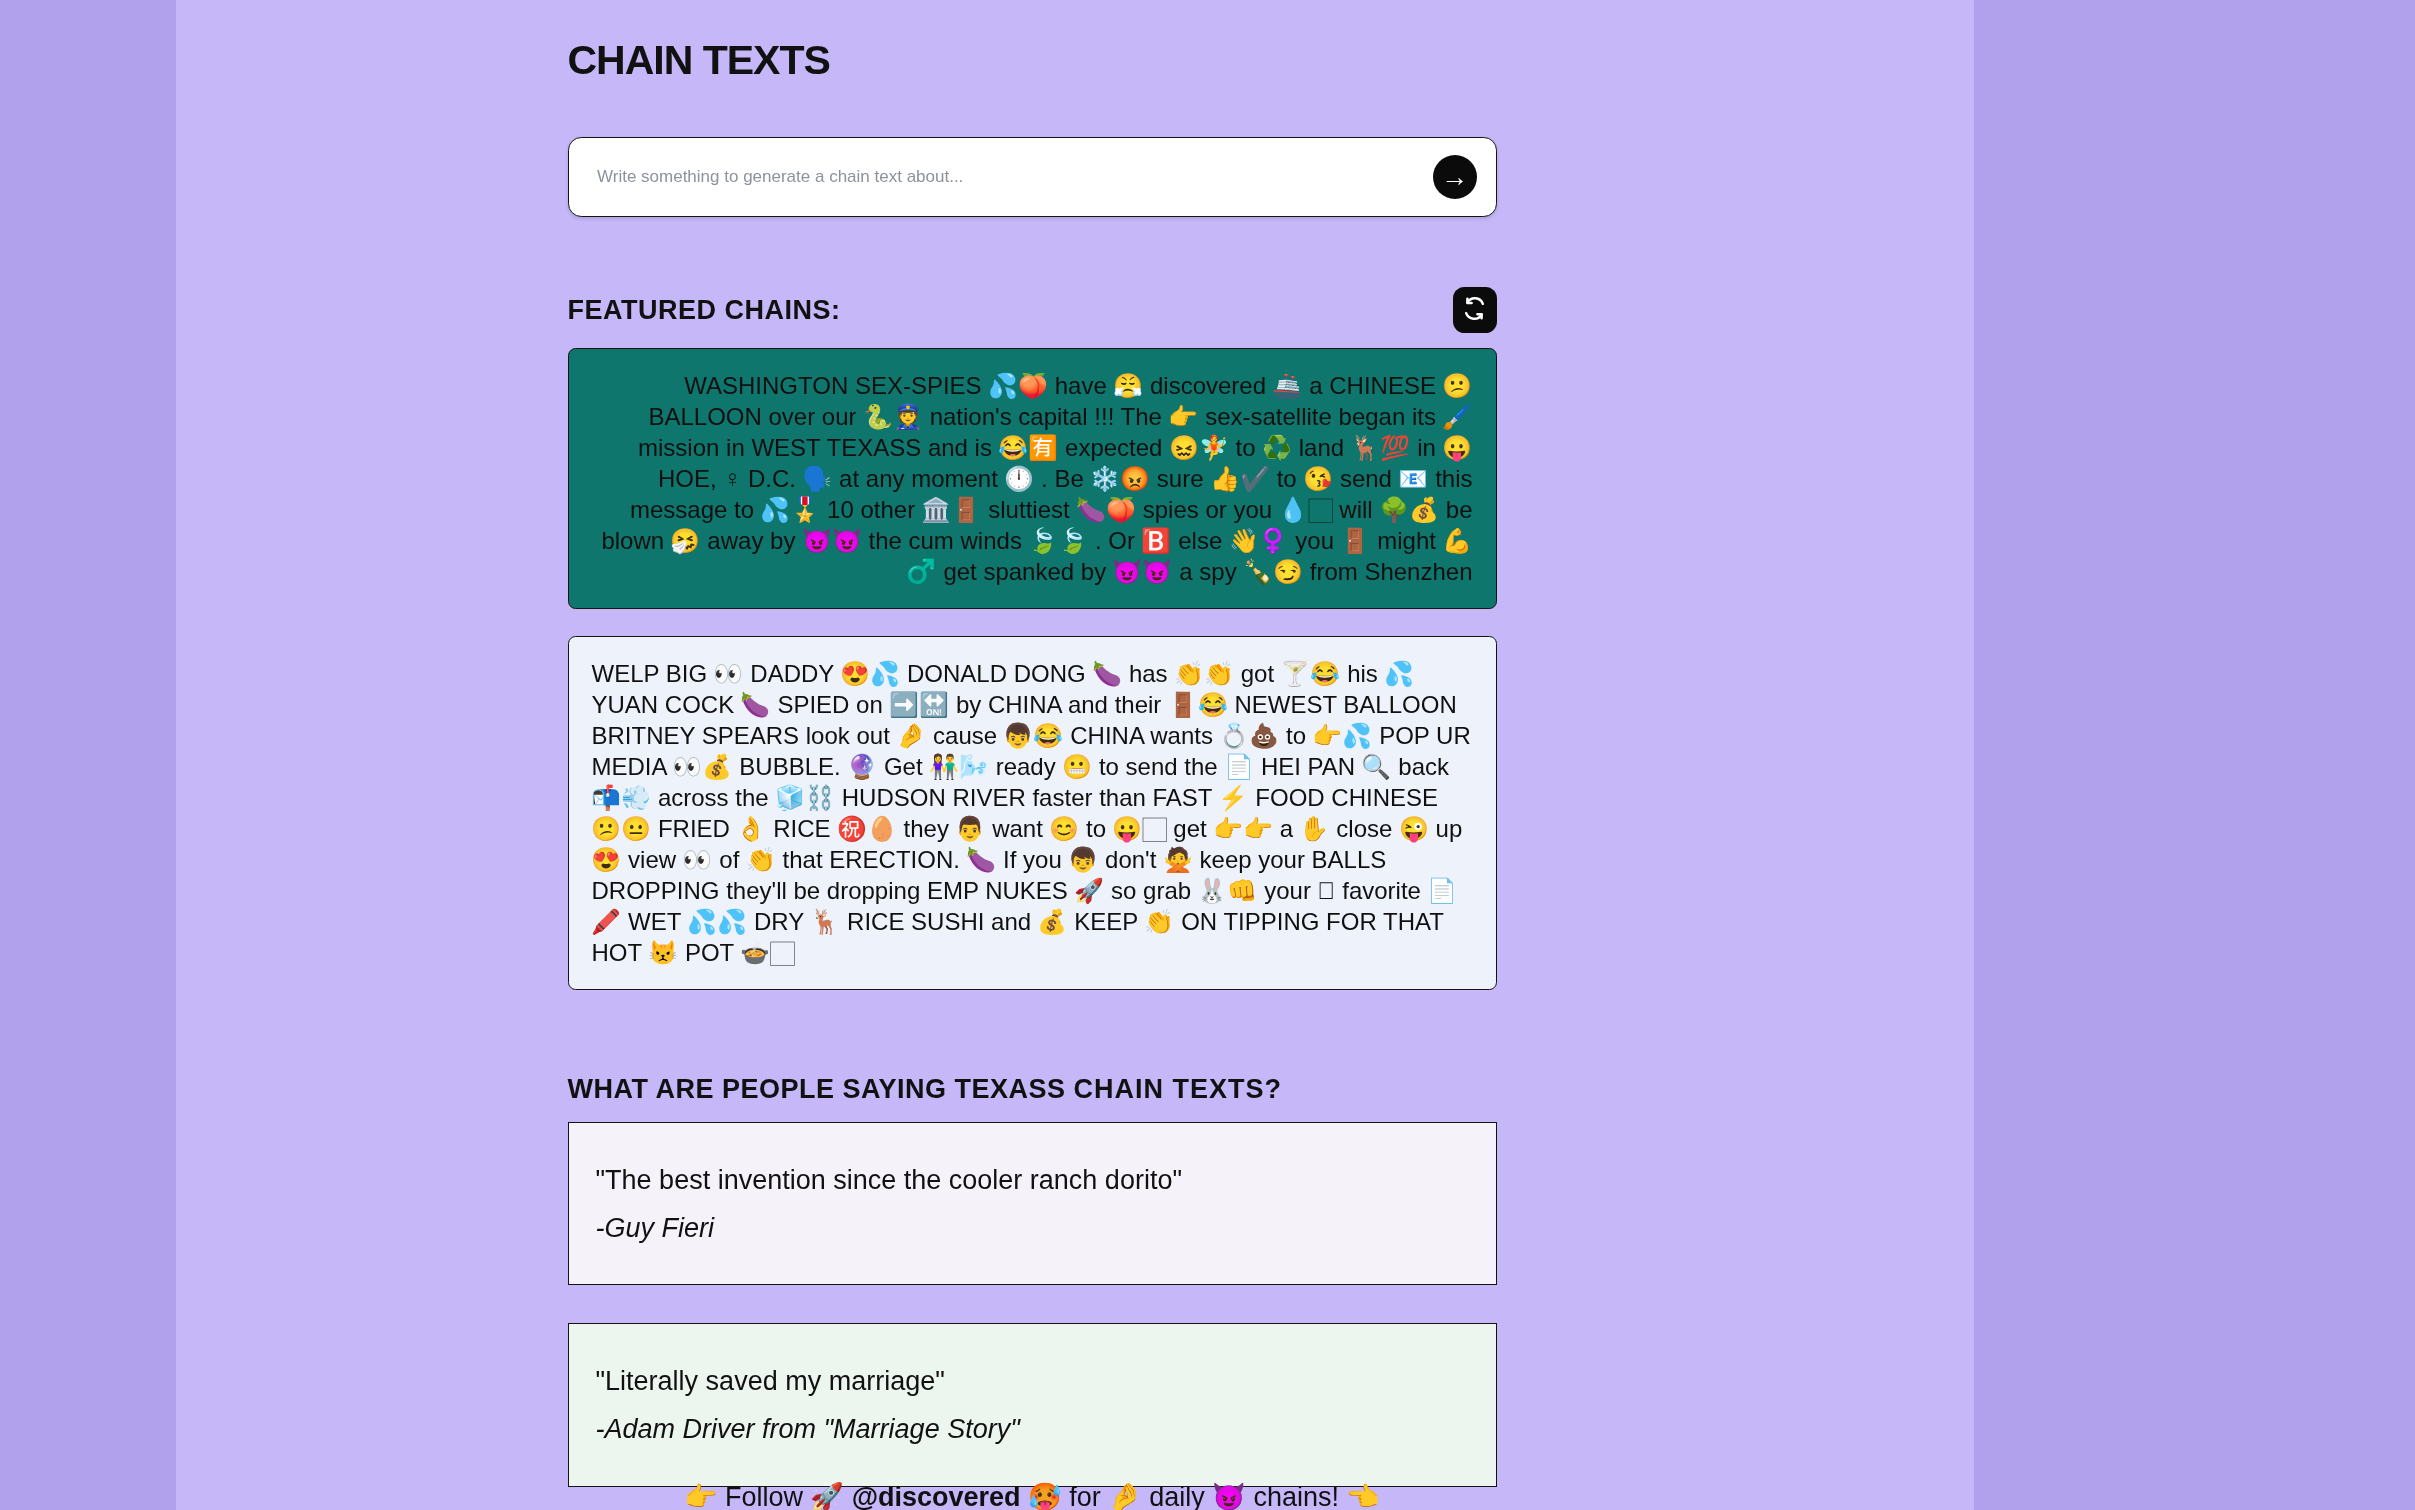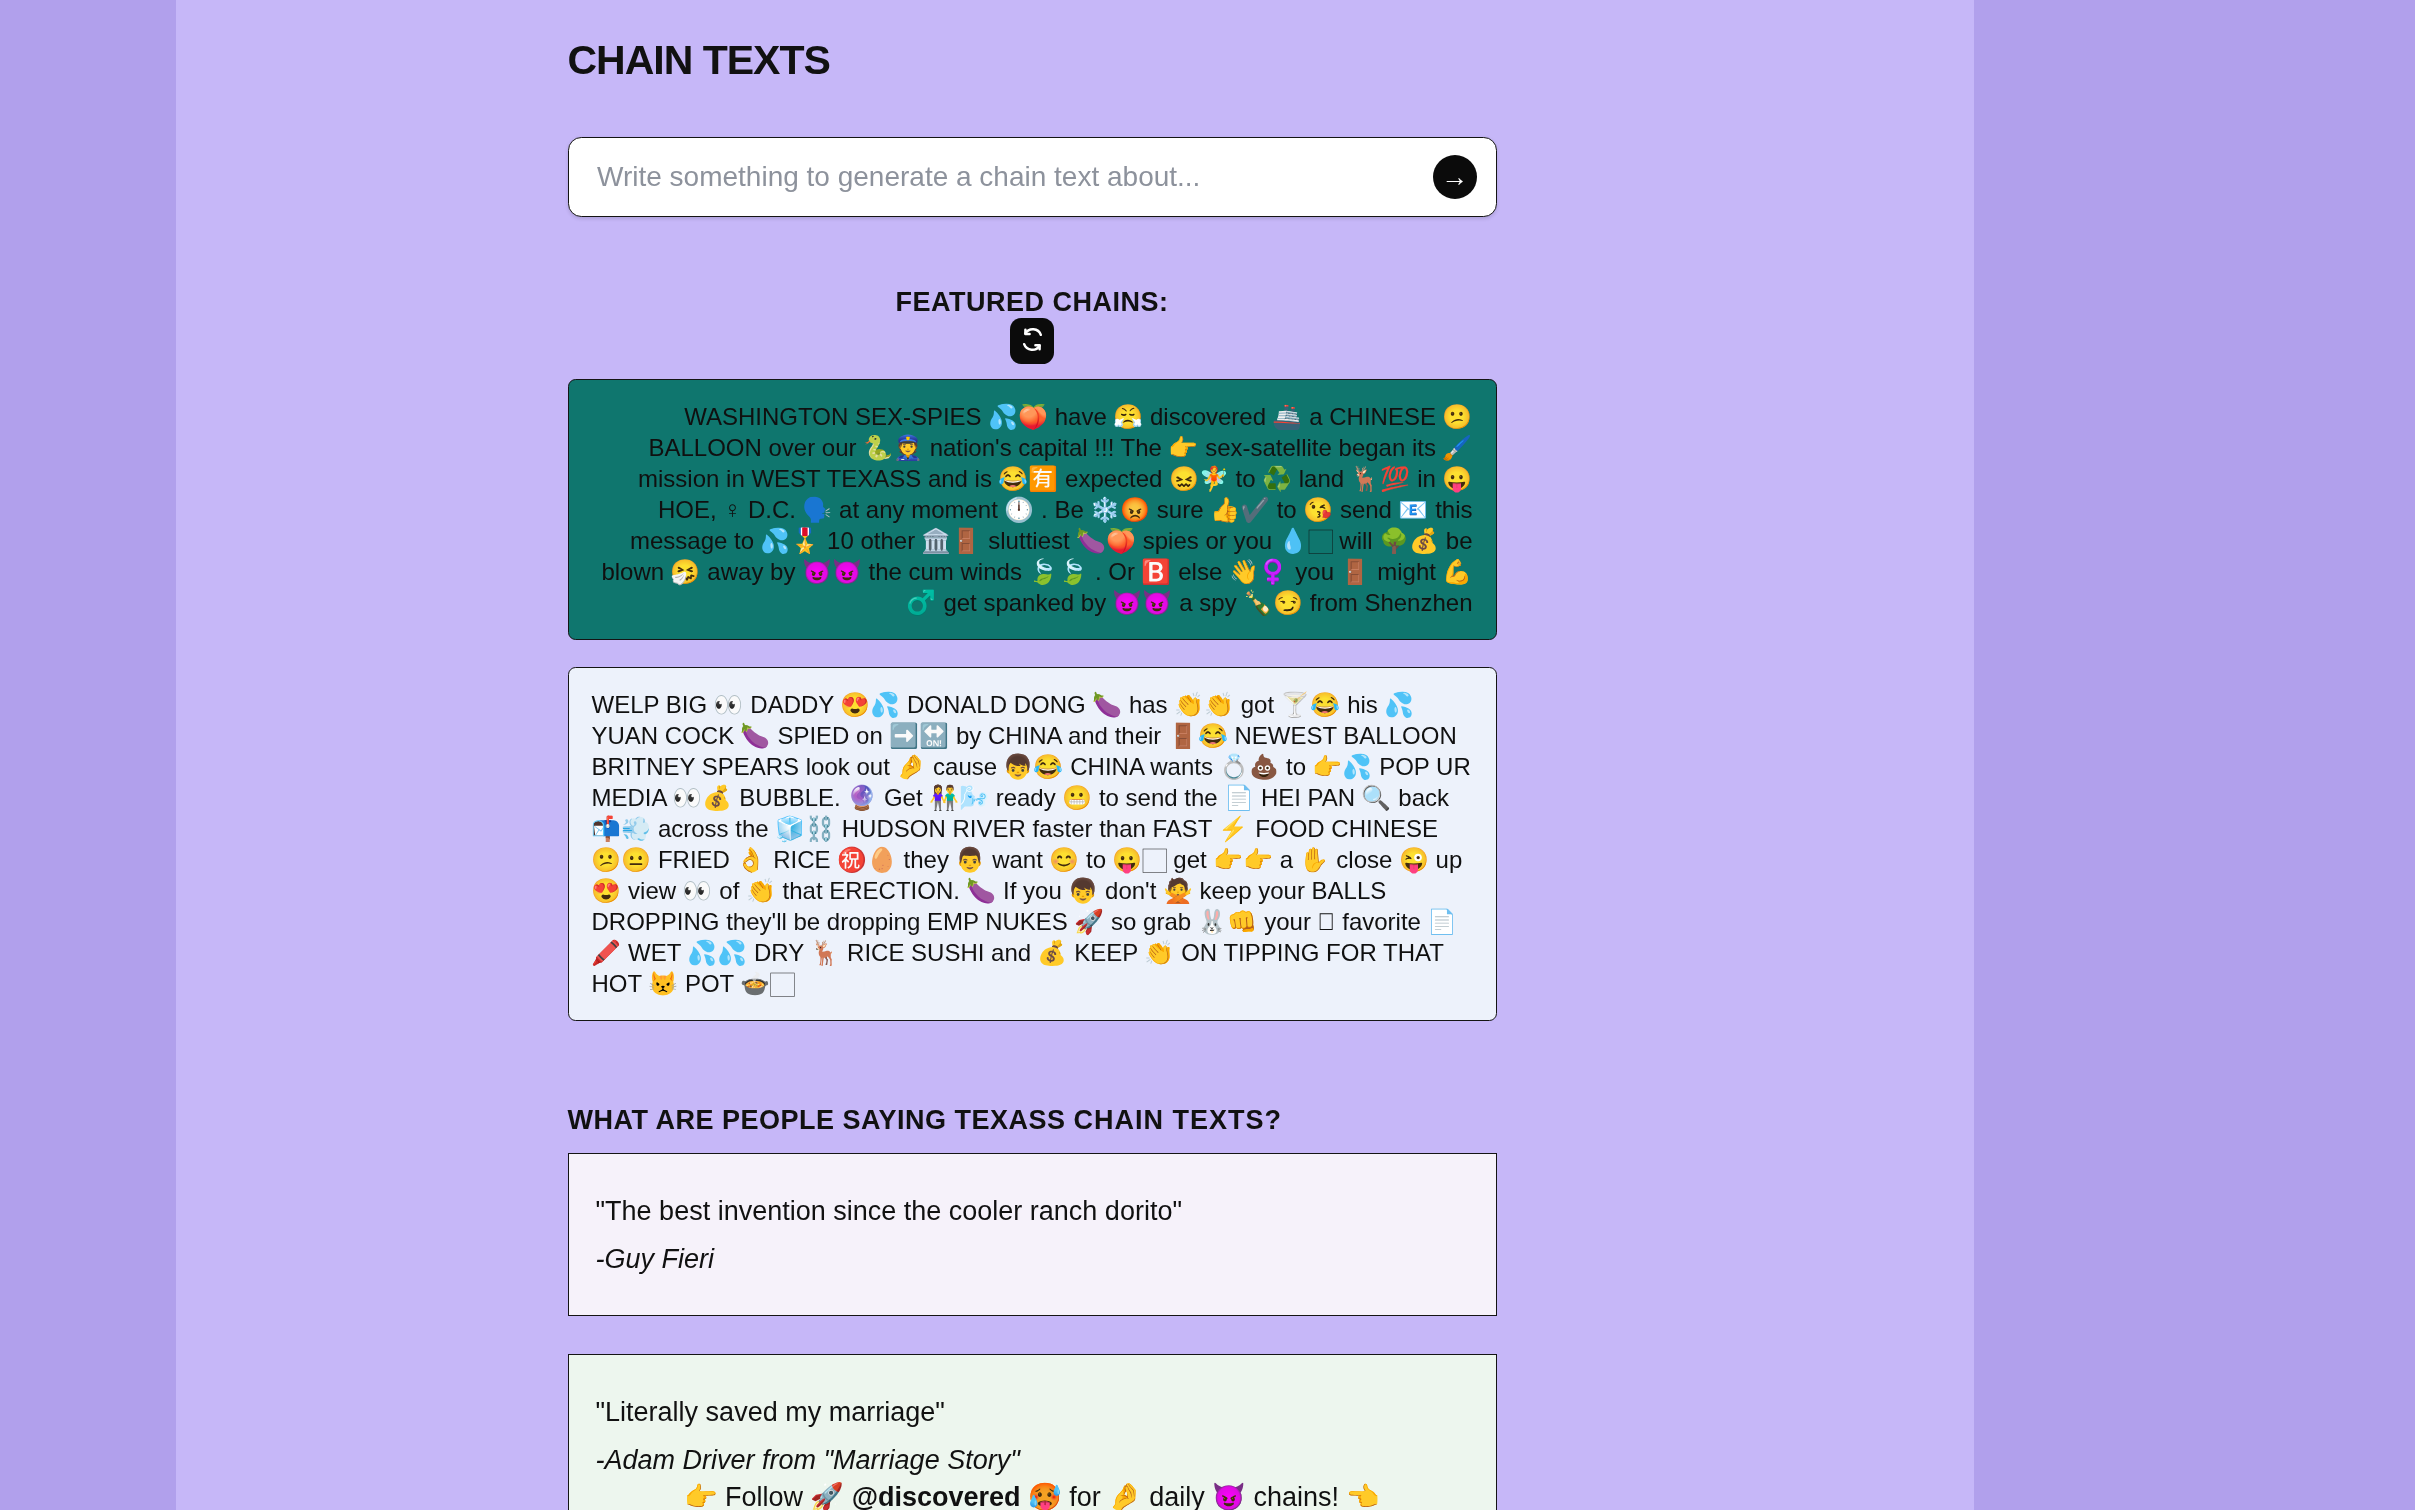--- a/index.html
+++ b/index.html
@@ -26,31 +26,31 @@
   .subtitle {
     margin-top:9.5px; font-size:27.6px;
   }
   .input-row {
     margin-top:53px; height:80px; background:#ffffff;
     border:1.9px solid #141414; border-radius:13.3px;
     display:flex; align-items:center; padding:0 19px 0 28.5px;
     box-shadow:0 1.9px 3.8px rgba(0,0,0,0.12);
   }
   .gen-input {
-    flex:1; border:none; outline:none; font-size:28px;
+    flex:1; border:none; outline:none; font-size:17px;
     font-family:"Liberation Sans", sans-serif; color:#222; background:transparent;
   }
   .gen-input::placeholder { color:#8d929c; }
   .submit-btn {
     width:44px; height:44px; border-radius:50%; background:#0b0b0b; border:none;
     color:#fff; font-size:27px; line-height:42px; text-align:center; cursor:pointer;
     display:flex; align-items:center; justify-content:center;
   }
   .featured-header {
-    margin-top:70px; display:flex; align-items:center; justify-content:space-between;flex-direction:column;
+    margin-top:70px; display:flex; align-items:center; justify-content:space-between;
   }
   .section-heading {
     font-size:27px; font-weight:bold; letter-spacing:0.5px;
   }
   .refresh-btn {
     width:44px; height:46px; background:#0b0b0b; border:none; border-radius:11.4px;
     color:#fff; display:flex; align-items:center; justify-content:center; cursor:pointer;
   }
   .refresh-btn svg { width:25px; height:25px; }
   .chain-box {

